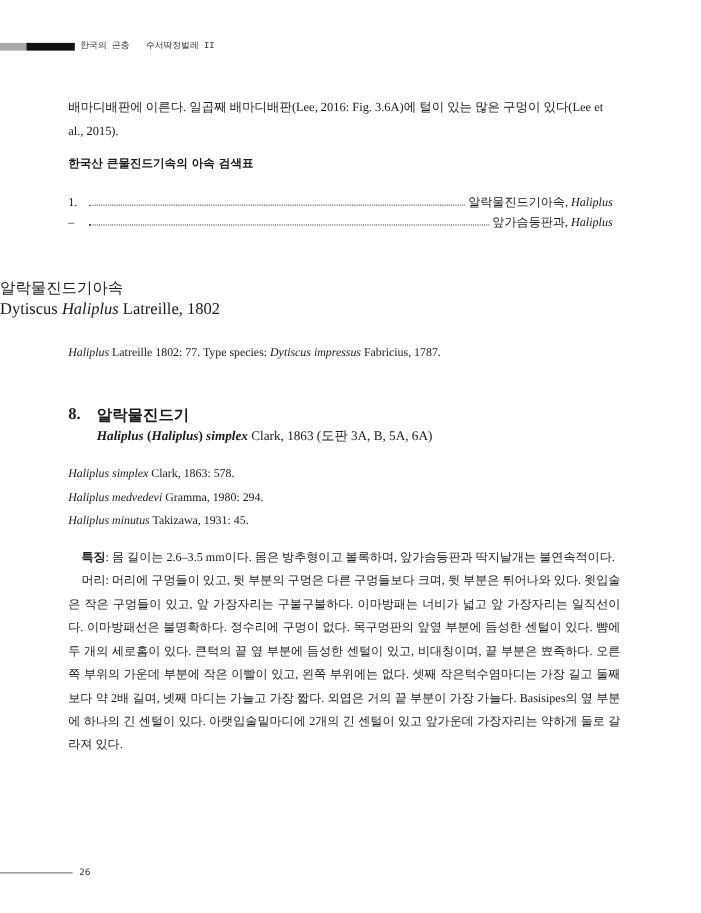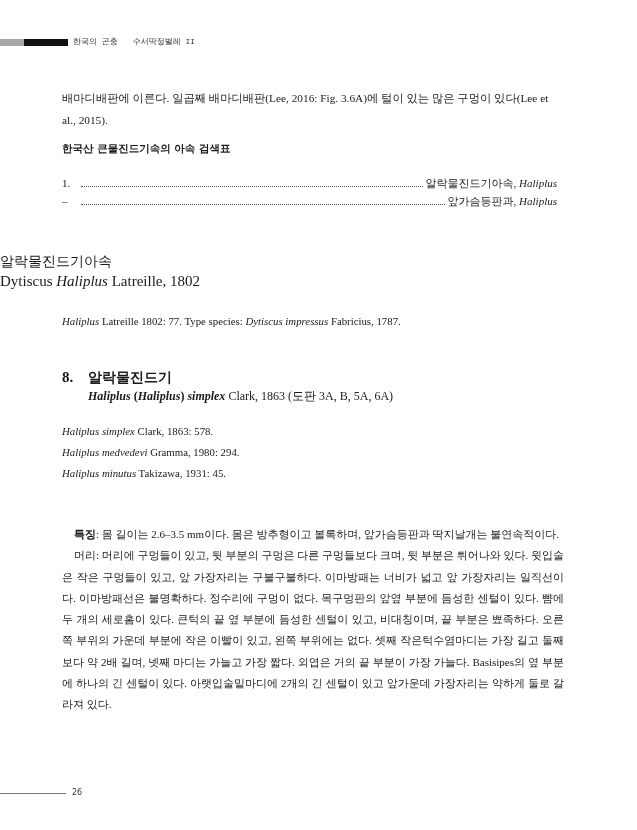--- a/index.html
+++ b/index.html
@@ -20,21 +20,21 @@
   .k1 { top:176px; } .k2 { top:194px; }
   .sg { position:absolute; left:0; width:637px; text-align:left; }
   .sg-ko { top:253px; font-family:"DejaVu Sans",sans-serif; font-size:14px; }
   .sg-en { top:273px; font-size:15px; }
   .typesp { position:absolute; left:62px; top:315px; font-size:10.8px; }
   .sp-num { position:absolute; left:62px; top:369px; font-weight:bold; font-size:15px; }
   .sp-ko { position:absolute; left:88px; top:369px; font-family:"DejaVu Sans",sans-serif; font-weight:bold; font-size:14px; }
   .sp-sci { position:absolute; left:88px; top:388px; font-size:12px; }
   .syn { position:absolute; left:62px; font-size:10.8px; }
   .s1{top:425px;} .s2{top:446px;} .s3{top:467px;}
-  .desc { position:absolute; left:62px; top:497px; width:502px; font-size:11px; line-height:21.3px; text-align:justify;margin-top:27px; }
+  .desc { position:absolute; left:62px; top:497px; width:502px; font-size:11px; line-height:21.3px; text-align:justify; }
   .desc p { margin:0; text-indent:12px; }
   .foot-line { position:absolute; left:0; top:793px; width:66px; height:1px; background:#777; }
   .foot-num { position:absolute; left:72px; top:788px; font-family:"DejaVu Sans",sans-serif; font-size:8px; color:#333; }
   b.lab { font-weight:bold; }
 </style>
 </head>
 <body>
 
 <div class="hdr">
   <div class="bar-gray"></div>

